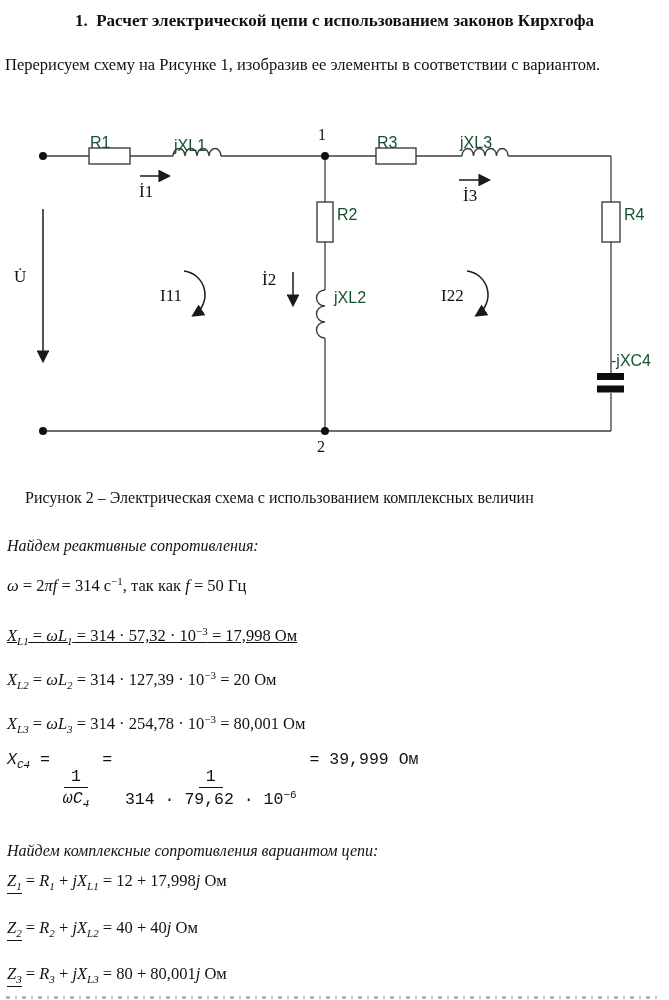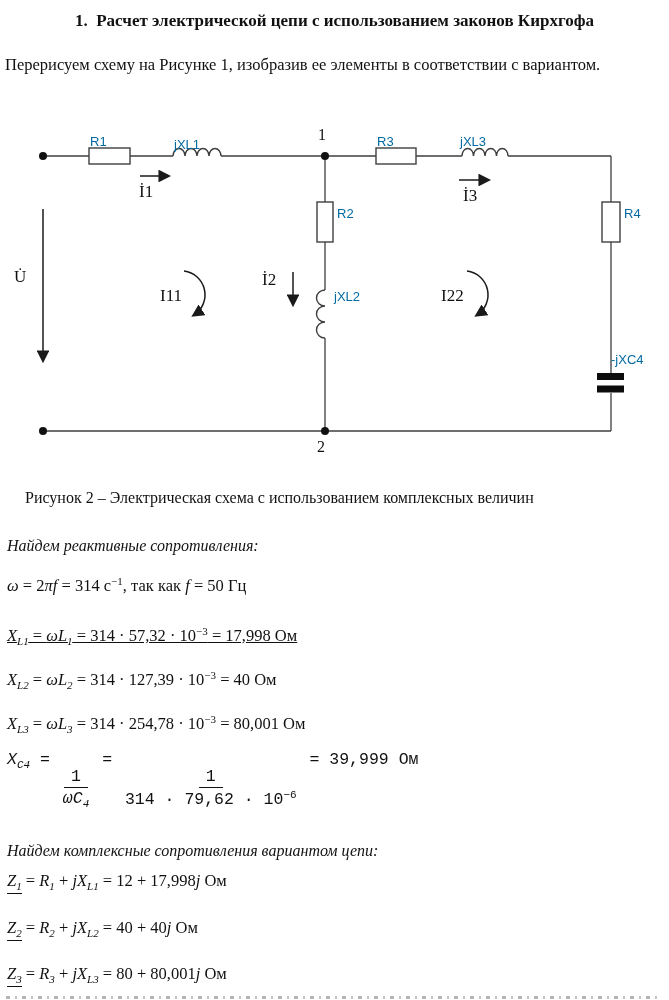--- a/index.html
+++ b/index.html
@@ -11,21 +11,21 @@
   #intro{top:55px;left:5px;width:648px;font-size:16.5px;line-height:20.5px;
          text-align:justify;}
   #caption{top:489px;left:25px;font-size:16px;}
   .lead{font-size:16px;font-style:italic;}
   #lead-reactive{top:537px;left:7px;}
   #lead-complex{top:842px;left:7px;}
   
   #circuit{top:125px;left:0;width:669px;height:345px;}
   #circuit svg{position:absolute;top:0;left:0;}
   .clabel{position:absolute;white-space:nowrap;}
-  .sans{font-family:"Liberation Sans",sans-serif;font-size:13px;color:#0369a1;}
+  .sans{font-family:"Liberation Sans",sans-serif;font-size:16px;color:#14532d;}
   .ser16{font-size:16px;}
   .ser17{font-size:17px;}
   
   .formula{position:absolute;left:7px;font-size:16.5px;white-space:nowrap;}
   .mi{font-style:italic;}
   .mn{font-style:normal;}
   .msub{font-size:11px;font-style:italic;vertical-align:-4px;}
   .msup{font-size:11px;vertical-align:6px;}
   .ul{display:inline-block;border-bottom:1.6px solid #111;line-height:1.05;}
   .frac{display:inline-flex;flex-direction:column;align-items:center;
@@ -105,21 +105,21 @@
     <span class="clabel sans" style="left:611px;top:227px;">-jXC4</span>
     <span class="clabel ser16" style="left:317px;top:313px;">2</span>
   </div>
 
   <div id="caption" class="abs">Рисунок 2 – Электрическая схема с использованием комплексных величин</div>
 
   <div id="lead-reactive" class="abs lead">Найдем реактивные сопротивления:</div>
 
   <div id="f0" class="formula"><span class="mi">ω</span><span class="mn"> = 2</span><span class="mi">πf</span><span class="mn"> = 314 с</span><span class="msup">−1</span><span class="mn">, так как </span><span class="mi">f</span><span class="mn"> = 50 Гц</span></div>
   <div id="f1" class="formula"><span class="mi">X</span><span class="msub">L1</span><span class="mn"> = </span><span class="mi">ωL</span><span class="msub">1</span><span class="mn"> = 314 · 57,32 · 10</span><span class="msup">−3</span><span class="mn"> = 17,998 Ом</span></div>
-  <div id="f2" class="formula"><span class="mi">X</span><span class="msub">L2</span><span class="mn"> = </span><span class="mi">ωL</span><span class="msub">2</span><span class="mn"> = 314 · 127,39 · 10</span><span class="msup">−3</span><span class="mn"> = 40 Ом</span></div>
+  <div id="f2" class="formula"><span class="mi">X</span><span class="msub">L2</span><span class="mn"> = </span><span class="mi">ωL</span><span class="msub">2</span><span class="mn"> = 314 · 127,39 · 10</span><span class="msup">−3</span><span class="mn"> = 20 Ом</span></div>
   <div id="f3" class="formula"><span class="mi">X</span><span class="msub">L3</span><span class="mn"> = </span><span class="mi">ωL</span><span class="msub">3</span><span class="mn"> = 314 · 254,78 · 10</span><span class="msup">−3</span><span class="mn"> = 80,001 Ом</span></div>
   <div id="f4" class="formula"><span class="mi">X</span><span class="msub">C4</span><span class="mn"> = </span><span class="frac">
         <span class="num"><span class="mn">1</span></span>
         <span class="den"><span class="mi">ωC</span><span class="msub">4</span></span>
       </span><span class="mn"> = </span><span class="frac">
         <span class="num"><span class="mn">1</span></span>
         <span class="den"><span class="mn">314 · 79,62 · 10</span><span class="msup">−6</span></span>
       </span><span class="mn"> = 39,999 Ом</span></div>
 
   <div id="lead-complex" class="abs lead">Найдем комплексные сопротивления вариантом цепи:</div>

